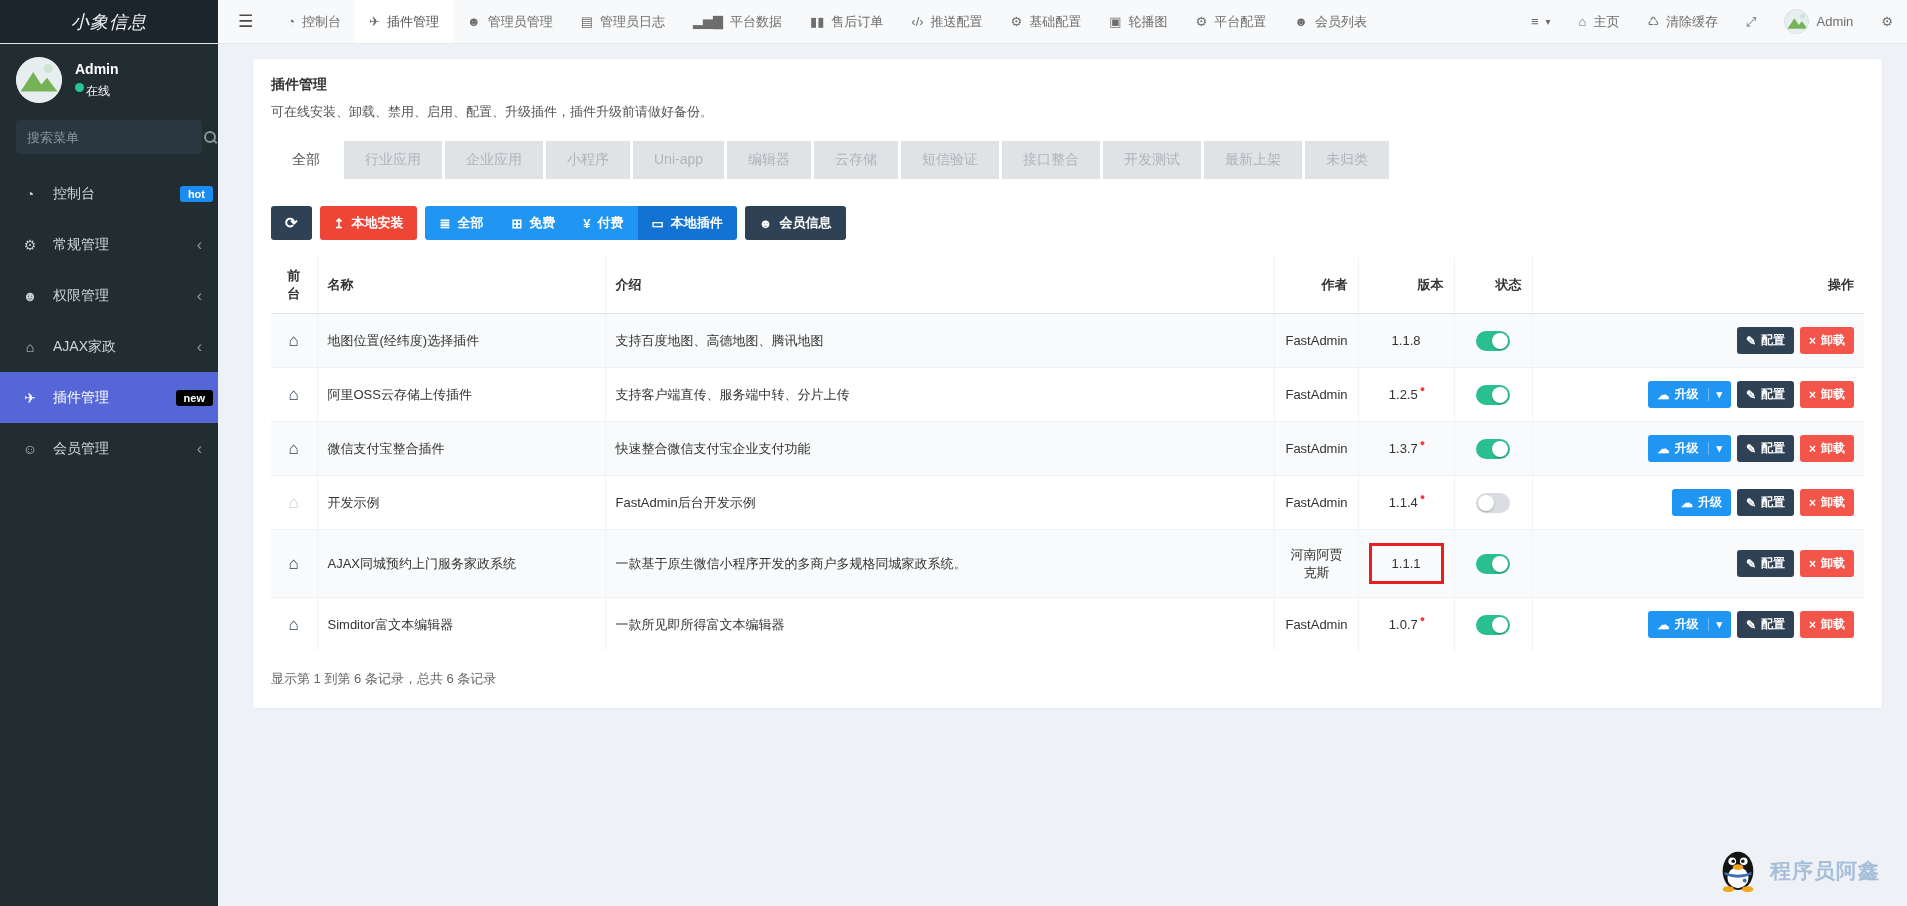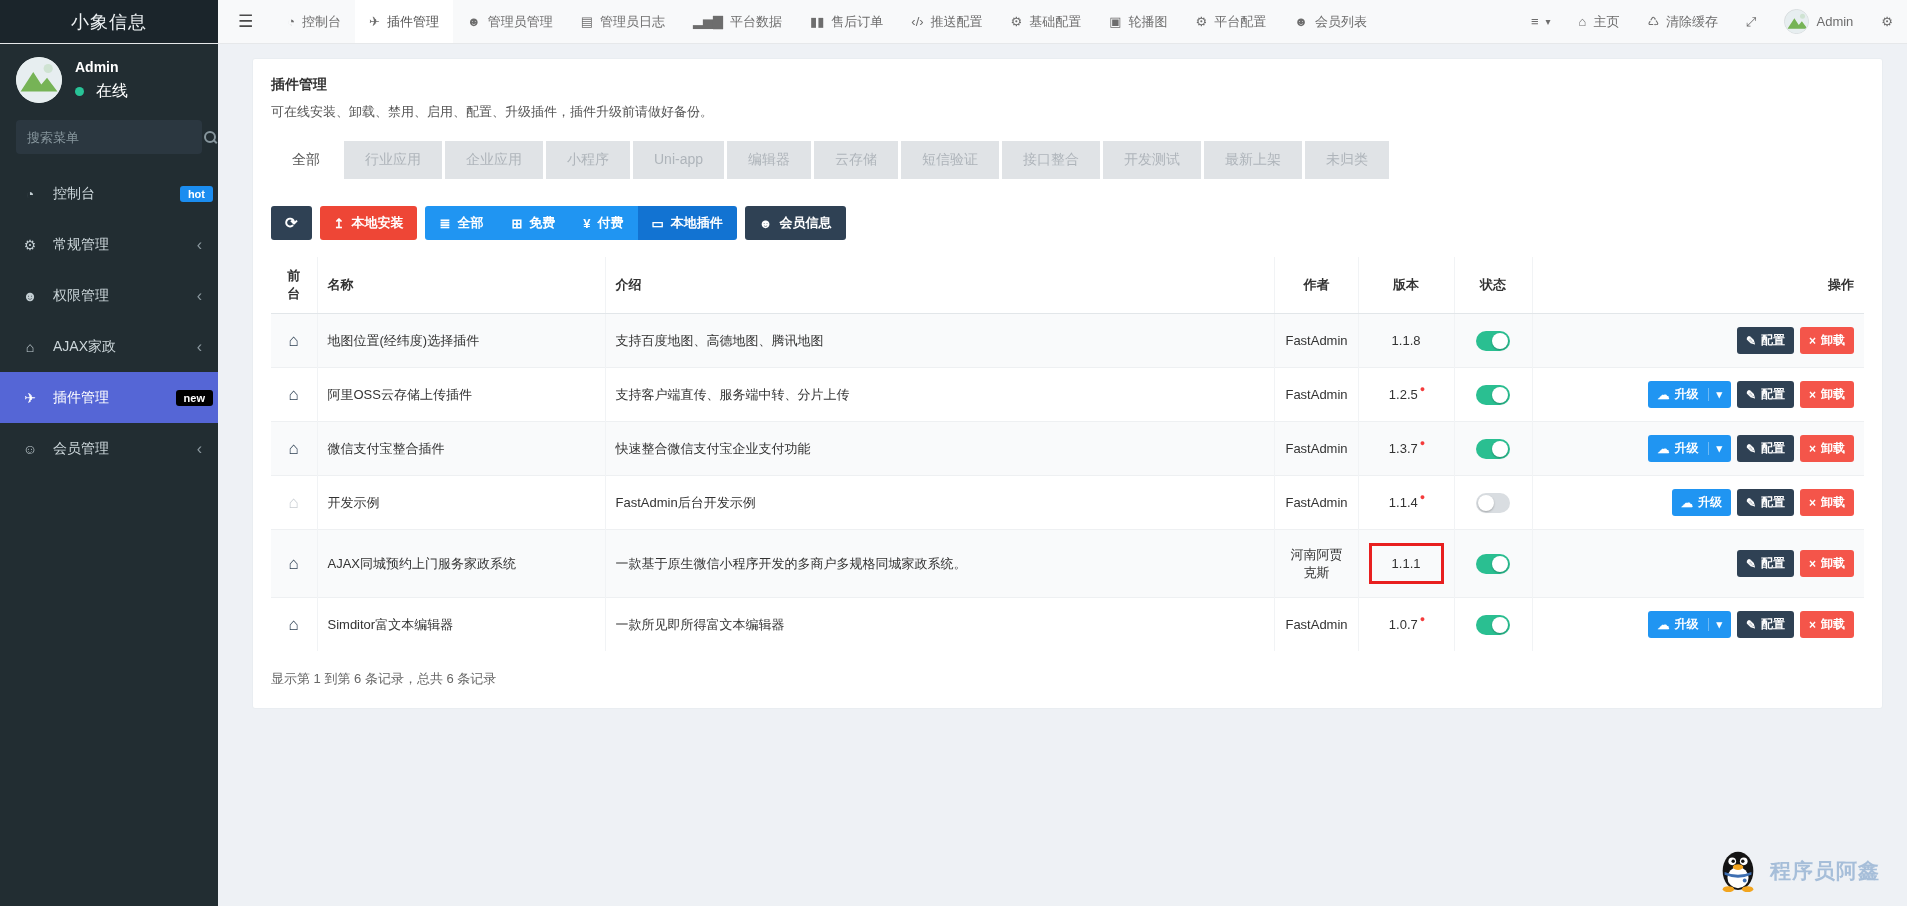--- a/index.html
+++ b/index.html
@@ -3,36 +3,36 @@
 <meta charset="utf-8">
 <style>
   * { margin:0; padding:0; box-sizing:border-box; }
   html,body { width:1907px; height:906px; overflow:hidden;
     font-family:"Liberation Sans","DejaVu Sans",sans-serif; background:#eef1f5; }
 
   
   .navbar { position:absolute; top:0; left:0; right:0; height:44px; background:#f8f9fa;
     border-bottom:1px solid #e6e8ea; display:flex; align-items:stretch; z-index:30; }
   .brand { width:218px; background:#1b252b; color:#eef2f4; font-size:18px;
-    display:flex; align-items:center; justify-content:center; letter-spacing:1px; flex:0 0 auto; }
+    display:flex; align-items:center; justify-content:center; letter-spacing:1px; flex:0 0 auto;font-style:italic; }
   .nav-burger { display:flex; align-items:center; padding:0 20px; color:#4a4a4a; font-size:17px; cursor:pointer; }
   .nav-list { display:flex; align-items:stretch; }
   .nav-item { display:flex; align-items:center; gap:7px; padding:0 14px; color:#6d6d6d;
     font-size:13px; cursor:pointer; white-space:nowrap; }
   .nav-item.active { background:#ffffff; color:#555; }
   .nv-ic { font-size:13px; color:#6d6d6d; }
   .nav-right { margin-left:auto; display:flex; align-items:stretch; }
   .avatar-sm { width:25px; height:25px; border-radius:50%; overflow:hidden; border:1px solid #d8dde0; background:#e9efec; }
 
   
   .sidebar { position:absolute; top:44px; left:0; bottom:0; width:218px; background:#222d32; z-index:20; }
   .user-panel { display:flex; align-items:center; gap:13px; padding:13px 16px 11px 16px; }
   .avatar-lg { width:46px; height:46px; border-radius:50%; overflow:hidden; background:#e9efec; flex:0 0 auto; }
   .user-name { color:#fff; font-weight:bold; font-size:14px; margin-bottom:6px; }
-  .user-status { color:#fff; font-size:16px; display:flex; align-items:center; gap:12px; }
+  .user-status { color:#fff; font-size:12px; display:flex; align-items:flex-start; gap:2px; }
   .status-dot { width:9px; height:9px; border-radius:50%; background:#28c397; display:inline-block; }
   .side-search { margin:6px 16px 14px 16px; height:34px; background:#2b3740; border-radius:4px;
     display:flex; align-items:center; padding:0 11px; }
   .side-search input { flex:1; background:transparent; border:none; outline:none; color:#c6d2d8; font-size:13px; }
   .side-search input::placeholder { color:#87969d; }
   .mag { position:relative; width:15px; height:15px; display:inline-block; color:#87969d; flex:0 0 auto; }
   .mag::before { content:''; position:absolute; width:8px; height:8px; border:2px solid currentColor; border-radius:50%; left:1px; top:1px; }
   .mag::after { content:''; position:absolute; width:2px; height:5px; background:currentColor; transform:rotate(-45deg); left:11px; top:9px; }
   .side-menu { margin-top:12px; }
   .side-item { position:relative; height:51px; display:flex; align-items:center; gap:13px;
@@ -73,21 +73,21 @@
   .plugins th + th, .plugins td + td { border-left:1px solid #f1f3f5; }
   .plugins td { padding:13px 10px; border-top:1px solid #eef0f2; vertical-align:middle; }
   .plugins tbody tr.odd { background:#f9fafb; }
   .c-front { width:46px; text-align:center; }
   .c-name { width:288px; }
   .c-intro {}
   .c-author { width:70px; text-align:center; }
   .c-ver { width:82px; text-align:center; }
   .c-status { width:78px; text-align:center; }
   .c-act { width:332px; text-align:right; }
-  th.c-front { text-align:center; } th.c-author, th.c-ver, th.c-status { text-align:center; }
+  th.c-front { text-align:center; } th.c-author, th.c-ver, th.c-status { text-align:right; }
   th.c-act { text-align:right; }
   .home-ic { color:#2f4154; font-size:17px; }
   .home-ic.dis { color:#c9ced3; }
   .ver { position:relative; display:inline-block; padding:4px 6px; }
   .ver.boxed { border:3px solid #e81f1f; padding:10px 20px; }
   .dot { color:#f43b3b; font-size:9px; position:relative; top:-2px; left:2px; }
   .toggle { position:relative; display:inline-block; width:34px; height:20px; border-radius:10px;
     background:#d9dde1; cursor:pointer; vertical-align:middle; }
   .toggle .knob { position:absolute; top:2px; left:2px; width:16px; height:16px; border-radius:50%; background:#fff;
     box-shadow:0 1px 2px rgba(0,0,0,.25); }

